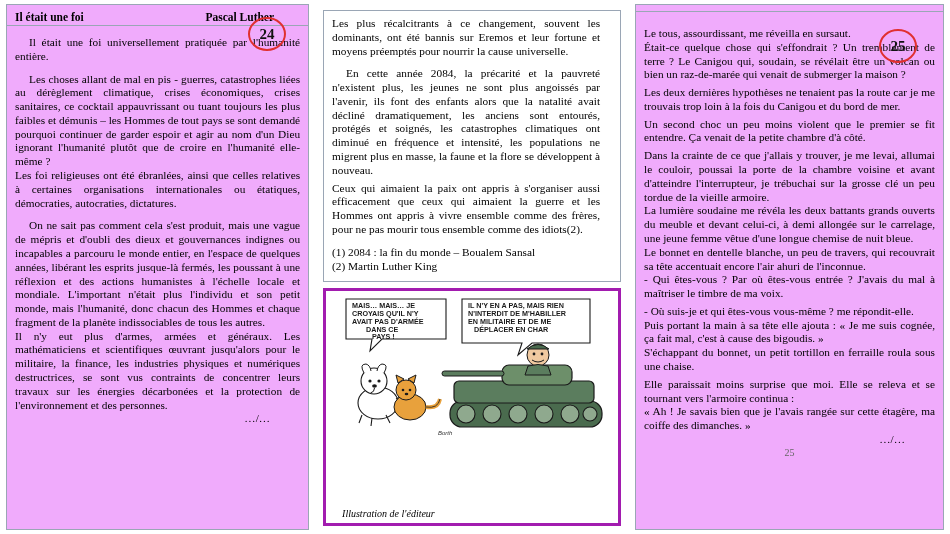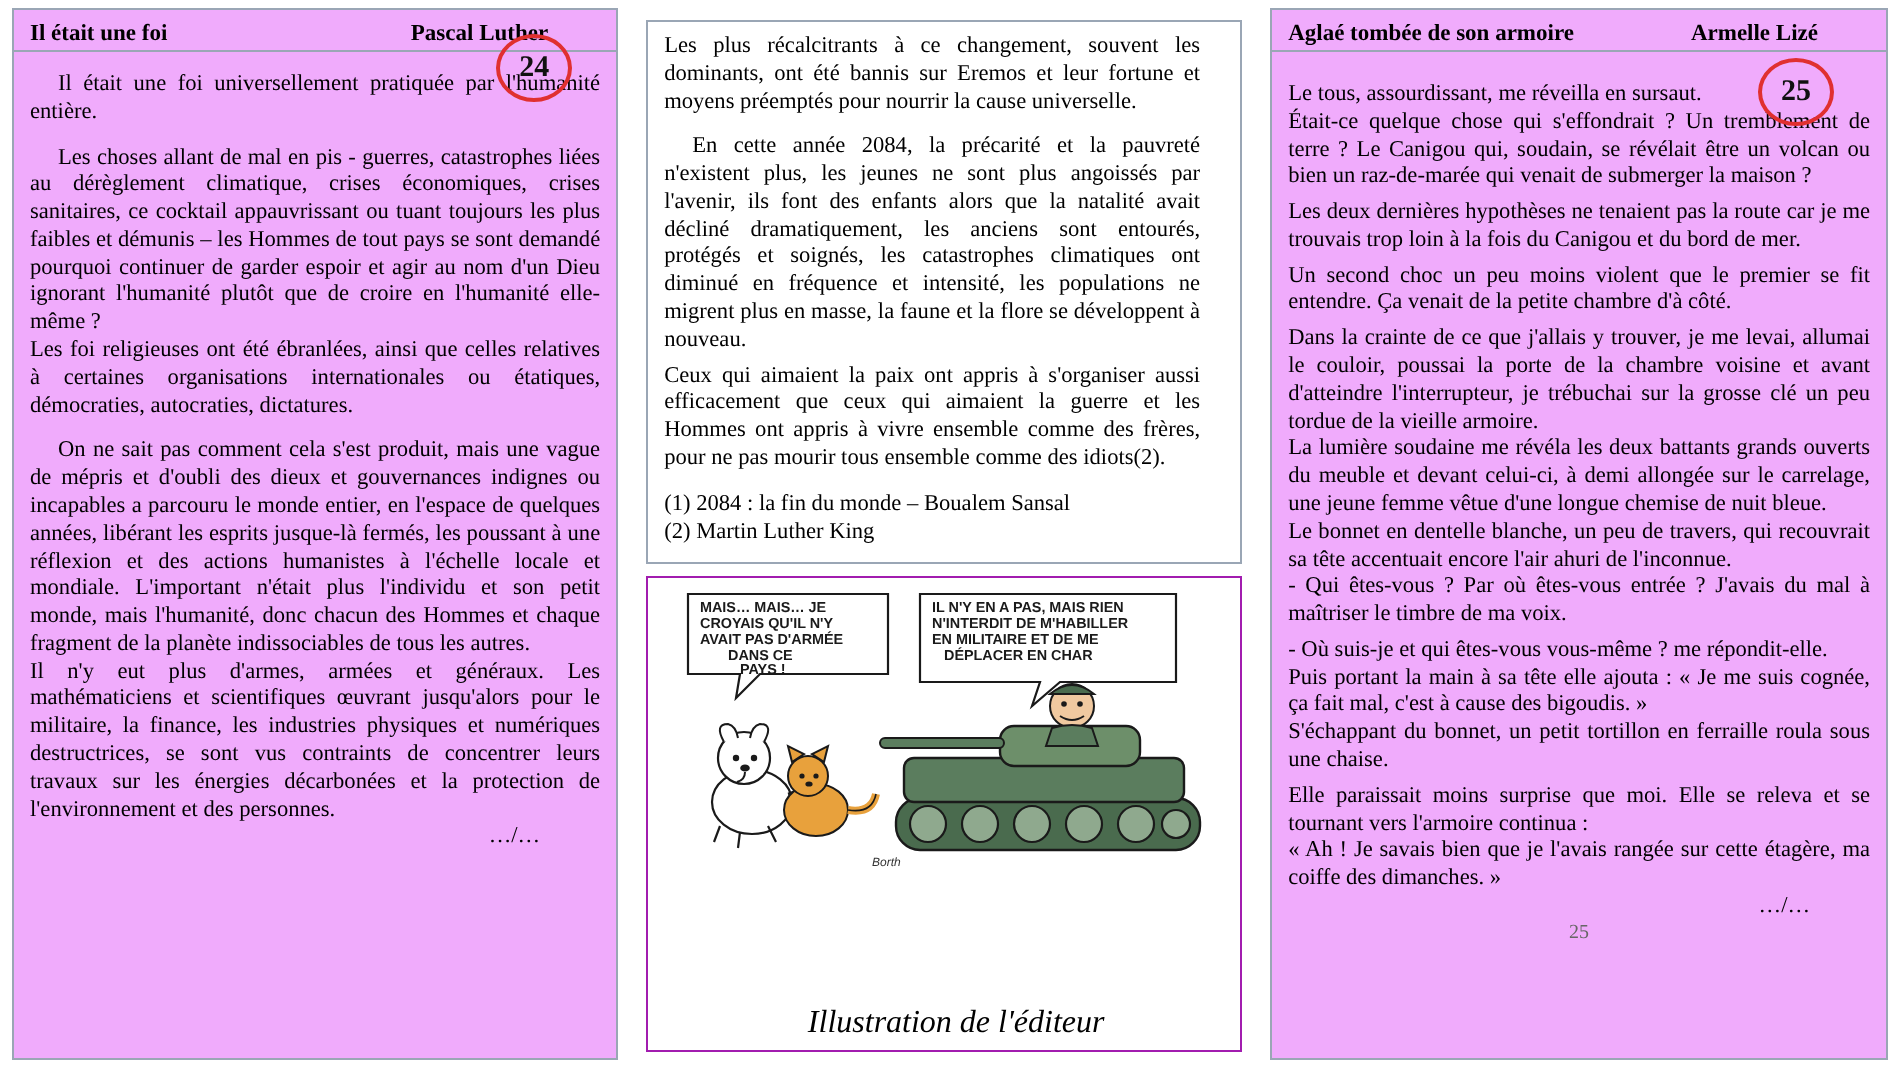--- a/index.html
+++ b/index.html
@@ -3,38 +3,38 @@
 <meta charset="utf-8">
 <style>
   html,body{margin:0;padding:0;background:#ffffff;}
   body{width:950px;height:534px;font-family:"Liberation Serif",serif;color:#000;overflow:hidden;}
   .page{position:relative;width:950px;height:534px;box-sizing:border-box;display:flex;gap:6px;padding:4px 6px;}
   .col{box-sizing:border-box;border:1px solid #9aa6b5;background:#f0abfc;position:relative;}
   .col-left{width:310px;padding:6px 8px 4px 8px;}
   .col-mid{width:298px;padding:6px 8px 4px 8px;display:flex;flex-direction:column;border:none;}
   .col-right{width:316px;padding:6px 8px 4px 8px;}
   .mid-top{border:1px solid #9aa6b5;padding:6px 20px 8px 8px;box-sizing:border-box;}
-  .mid-bottom{border:1px solid #a21caf;margin-top:6px;padding:4px 4px 2px 16px;box-sizing:border-box;flex:1;display:flex;flex-direction:column;}
+  .mid-bottom{border:3px solid #a21caf;margin-top:6px;padding:4px 4px 2px 16px;box-sizing:border-box;flex:1;display:flex;flex-direction:column;}
   .hdr{display:flex;justify-content:space-between;align-items:flex-start;font-weight:bold;font-size:11.5px;padding-bottom:2px;}
   .hdr .t{font-family:"Liberation Serif",serif;}
   .hdr .a{font-family:"Liberation Serif",serif;margin-right:26px;}
   .hdr-line{border-bottom:1px solid #9aa6b5;margin:0 -8px 6px -8px;}
   p{margin:0 0 0 0;font-size:11.3px;line-height:1.22;text-align:justify;}
   .para{margin-bottom:0px;text-indent:14px;}
   .para-n{margin-bottom:0px;}
   .gap{height:9px;}
   .sgap{height:4px;}
   .ital{}
   .badge{position:absolute;width:34px;height:30px;border:2.5px solid #e03030;border-radius:50%;
          display:flex;align-items:center;justify-content:center;font-size:15px;font-weight:bold;
          color:#111;background:transparent;font-family:"Liberation Serif",serif;}
   .badge-l{top:12px;right:22px;}
   .badge-m{right:30px;bottom:150px;}
   .badge-r{top:24px;right:26px;}
-  .caption{text-align:center;font-style:italic;font-size:16px;padding:4px 0 2px 0;}
+  .caption{text-align:left;font-style:italic;font-size:10px;padding:4px 0 2px 0;}
   .pagenum{text-align:center;font-size:10px;color:#666;padding-top:2px;}
   .endmark{text-align:right;font-size:11.3px;padding-right:30px;}
   
   .illus{flex:1;position:relative;background:#fff;}
   svg{display:block;}
   .hand{font-family:"Liberation Sans",sans-serif;font-size:7.2px;font-weight:bold;fill:#1a1a1a;}
   .sig{font-family:"Liberation Sans",sans-serif;font-size:6px;font-style:italic;fill:#333;}
 </style>
 </head>
 <body>
@@ -138,24 +138,20 @@
             <path d="M186,71 q10,-3 20,0 l3,9 l-26,0 z" fill="#5b7d5e" stroke="#1a1a1a" stroke-width="1"></path>
           </g>
           <text class="sig" x="96" y="140">Borth</text>
         </svg>
       </div>
       <div class="caption">Illustration de l'éditeur</div>
     </div>
   </div>
 
   <div class="col col-right">
-    <div class="hdr">
-      <span class="t">Aglaé tombée de son armoire</span>
-      <span class="a">Armelle Lizé</span>
-    </div>
     <div class="hdr-line"></div>
     <div class="gap"></div>
     <p class="para-n">Le tous, assourdissant, me réveilla en sursaut.</p>
     <p class="para-n">Était-ce quelque chose qui s'effondrait ? Un tremblement de terre ? Le Canigou qui, soudain, se révélait être un volcan ou bien un raz-de-marée qui venait de submerger la maison ?</p>
     <div class="sgap"></div>
     <p class="para-n">Les deux dernières hypothèses ne tenaient pas la route car je me trouvais trop loin à la fois du Canigou et du bord de mer.</p>
     <div class="sgap"></div>
     <p class="para-n">Un second choc un peu moins violent que le premier se fit entendre. Ça venait de la petite chambre d'à côté.</p>
     <div class="sgap"></div>
     <p class="para-n">Dans la crainte de ce que j'allais y trouver, je me levai, allumai le couloir, poussai la porte de la chambre voisine et avant d'atteindre l'interrupteur, je trébuchai sur la grosse clé un peu tordue de la vieille armoire.</p>

